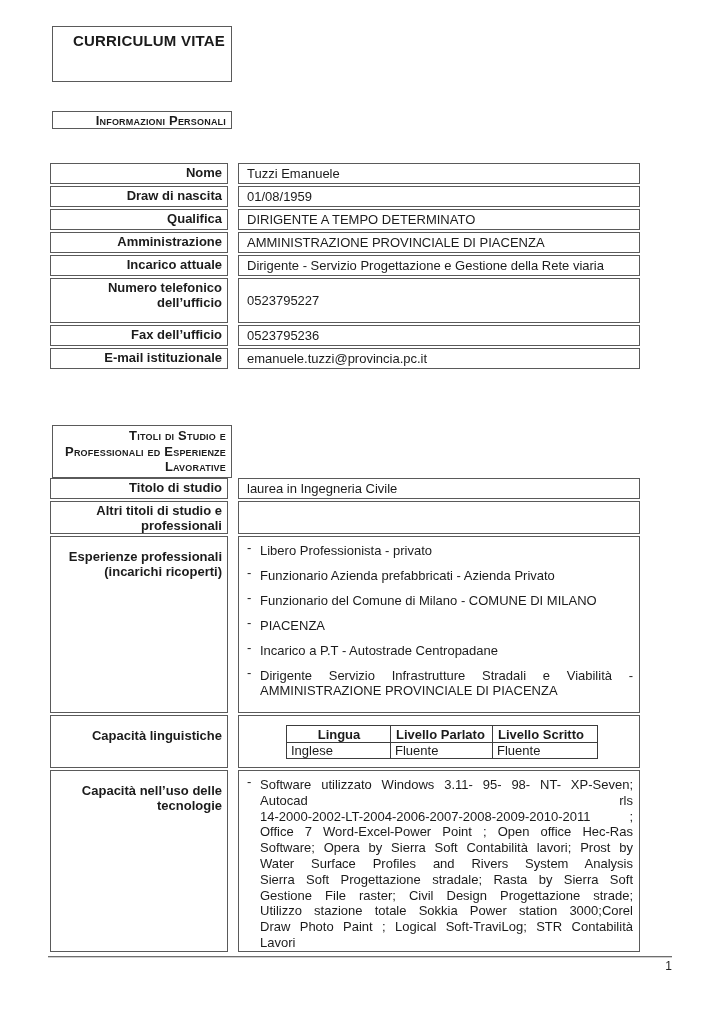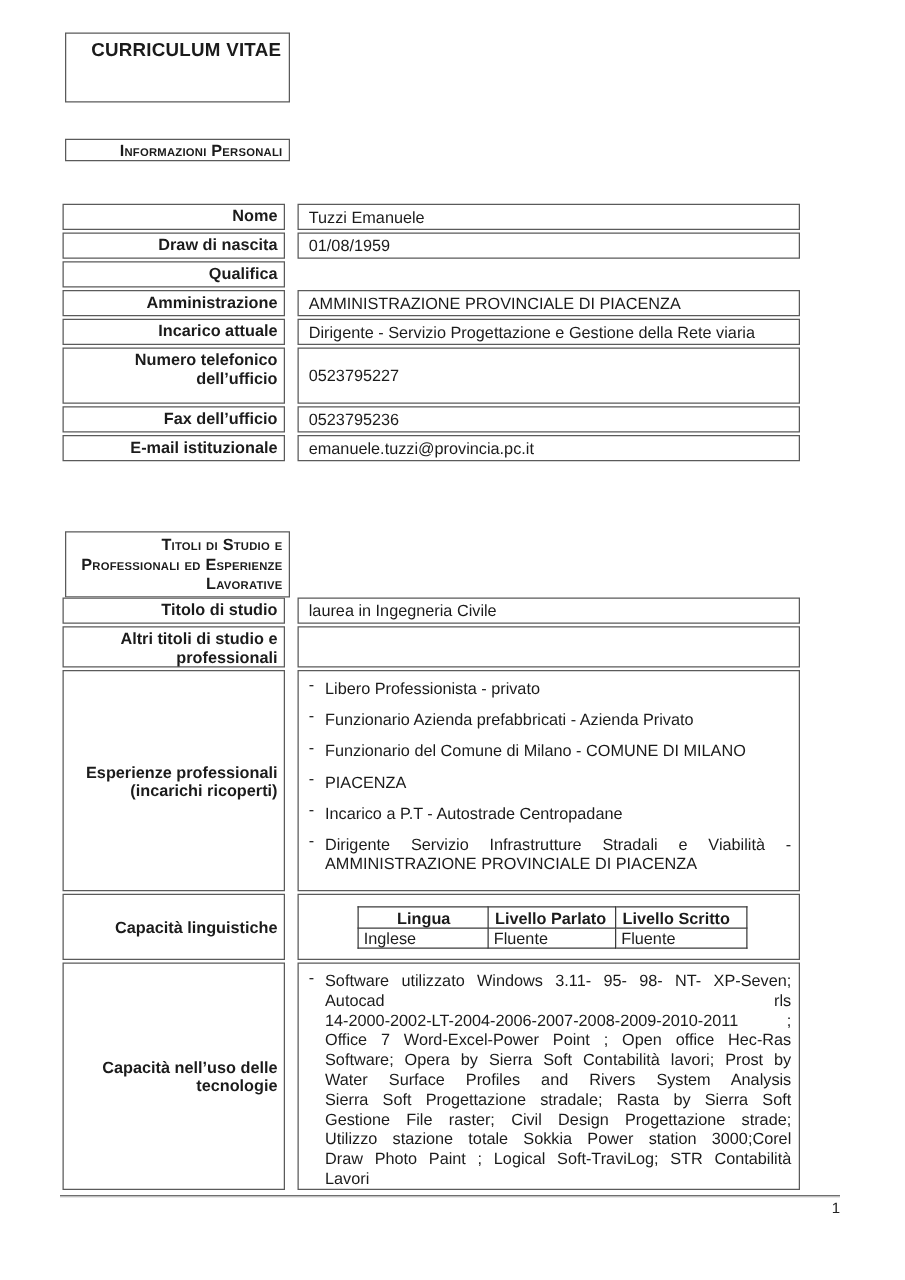--- a/index.html
+++ b/index.html
@@ -30,21 +30,21 @@
     display:flex;align-items:flex-start;justify-content:flex-end;
     text-align:right;font-weight:bold;font-size:13px;line-height:15px;
     padding:1px 5px 1px 4px;
   }
   .vcell{
     width:402px;border:1px solid #5a5a5a;background:#fff;
     display:flex;align-items:center;
     font-size:13px;line-height:15px;
     padding:1px 6px 1px 8px;
   }
-  .trow.top .lcell{align-items:center;padding-top:1px;}
+  .trow.top .lcell{align-items:flex-start;padding-top:12px;}
   .trow.top .vcell{align-items:flex-start;display:block;}
 
   .bullets{padding-top:0;}
   .bullet{display:flex;margin-top:10px;}
   .bullet.first{margin-top:6px;}
   .dash{width:13px;flex:none;position:relative;top:-3px;font-size:13px;}
   .btext{flex:1;line-height:15px;}
   .btext.tech{line-height:15.8px;}
   .jline{text-align:justify;text-align-last:justify;}
 
@@ -94,20 +94,23 @@
       <div class="lcell">
           <span>Draw di nascita</span>
         </div>
       <div class="vcell">
           <span>01/08/1959</span>
         </div>
     </div>
     <div class="trow" style="height:21px">
       <div class="lcell">
           <span>Qualifica</span>
+        </div>
+      <div class="vcell">
+          <span>DIRIGENTE A TEMPO DETERMINATO</span>
         </div>
     </div>
     <div class="trow" style="height:21px">
       <div class="lcell">
           <span>Amministrazione</span>
         </div>
       <div class="vcell">
           <span>AMMINISTRAZIONE PROVINCIALE DI PIACENZA</span>
         </div>
     </div>

